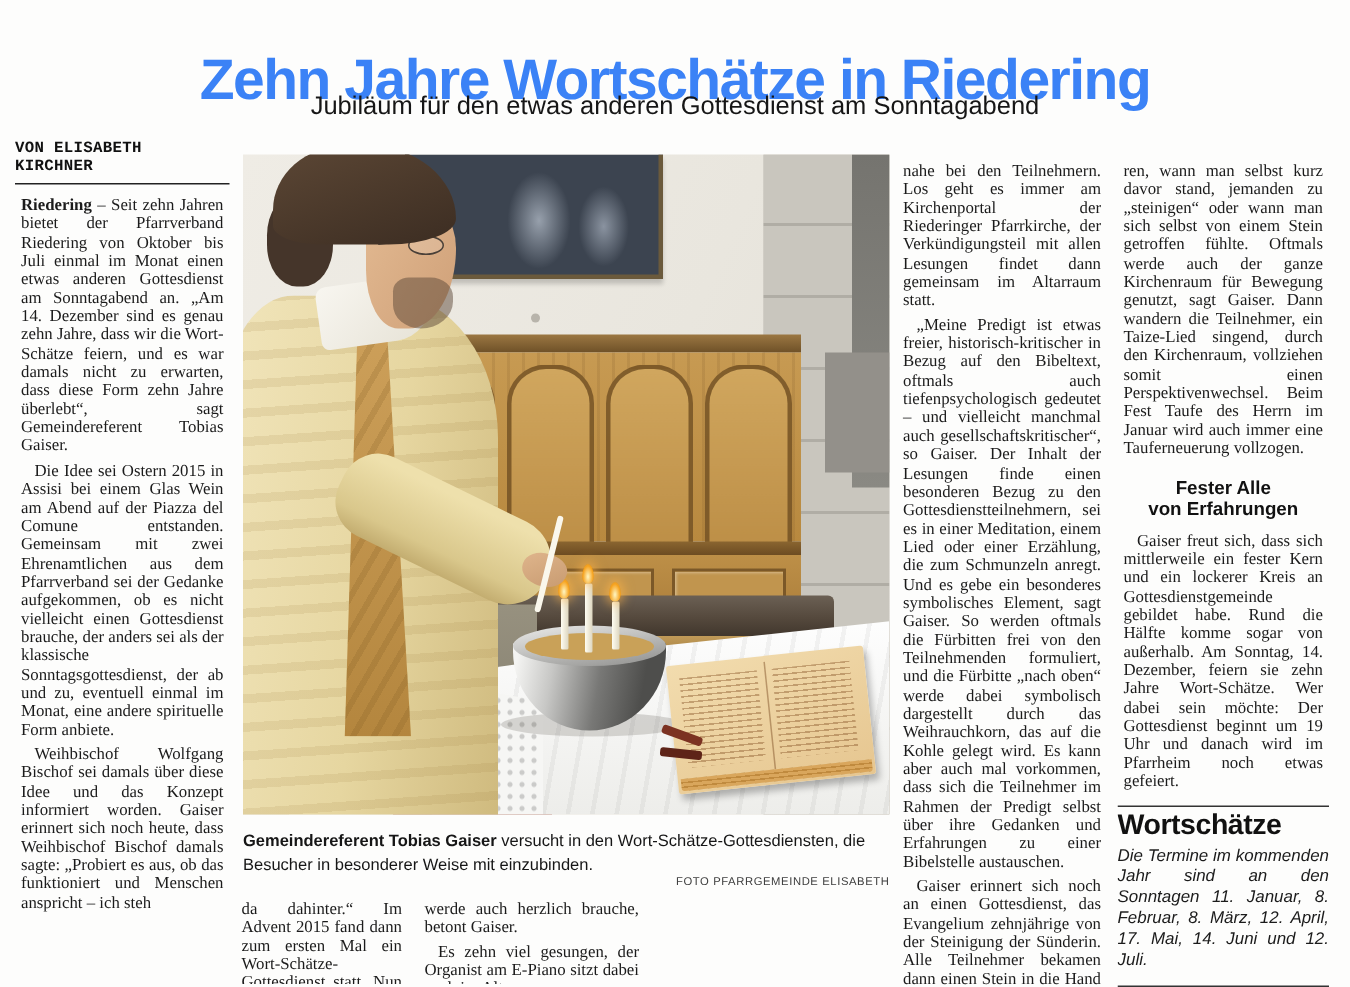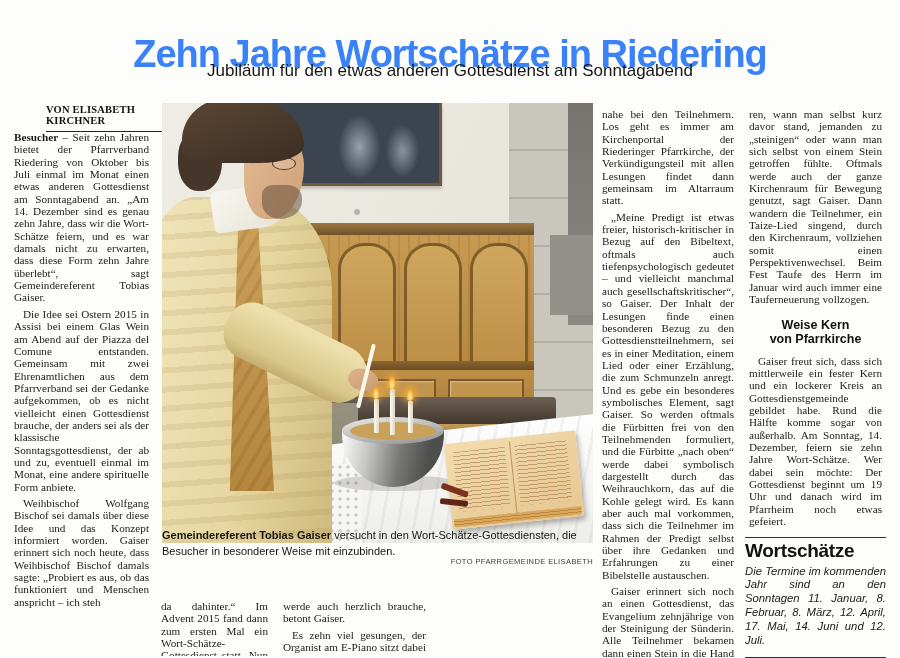--- a/index.html
+++ b/index.html
@@ -5,23 +5,23 @@
   html,body{margin:0;padding:0;background:#e8e8e8;}
   .page{position:relative;width:900px;height:658px;background:#fdfdfc;color:#1b1b1b;overflow:hidden;
         font-family:"Liberation Serif",serif;}
   
   .headline{position:absolute;left:0;top:8px;width:900px;text-align:center;
             font-family:"Liberation Sans",sans-serif;font-weight:700;font-size:38px;
             letter-spacing:-1px;color:#3b82f6;}
   .subtitle{position:absolute;left:0;top:61px;width:900px;text-align:center;
             font-family:"Liberation Sans",sans-serif;font-size:17px;color:#161616;}
   
-  .byline{position:absolute;left:10px;top:104px;width:143px;
-          font-family:Liberation Serif, serif;font-weight:700;font-size:10.5px;
-          letter-spacing:.2px;color:#111;border-bottom:1.5px solid #222;padding-bottom:5px;margin-left:36px;}
+  .byline{position:absolute;left:10px;top:93px;width:143px;
+          font-family:Liberation Mono, monospace;font-weight:700;font-size:10.5px;
+          letter-spacing:.2px;color:#111;border-bottom:1.5px solid #222;padding-bottom:5px;}
   
   .bodytext{font-size:11.2px;line-height:12.35px;text-align:justify;hyphens:auto;-webkit-hyphens:auto;}
   .bodytext p{margin:4px;}
   .bodytext p.ind{text-indent:9px;}
   .col1{position:absolute;left:10px;top:127px;width:143px;height:531px;overflow:hidden;}
   .col5{position:absolute;left:598px;top:104px;width:140px;height:554px;overflow:hidden;}
   .col6{position:absolute;left:745px;top:104px;width:141px;height:554px;overflow:hidden;}
   .subhead{font-family:"Liberation Sans",sans-serif;font-weight:700;font-size:12.5px;
            line-height:14.5px;text-align:center;margin:12px 0 8px 0;color:#111;}
   .subhead span{display:block;}
@@ -106,21 +106,21 @@
   .hairBack{left:16px;top:26px;width:44px;height:62px;border-radius:45%;background:#45352a;}
   .face{left:82px;top:28px;width:60px;height:88px;border-radius:45% 55% 62% 42%/40% 46% 72% 52%;
         background:linear-gradient(120deg,#e3ba92,#cfa078);}
   .beard{left:100px;top:82px;width:40px;height:34px;border-radius:30% 42% 60% 52%;background:rgba(92,72,56,.5);}
   .glasses{left:110px;top:54px;width:22px;height:11px;border:1.5px solid #4a4038;border-radius:50%;
            background:rgba(255,255,255,.15);}
   .temple{left:90px;top:57px;width:22px;height:2px;background:#4a4038;transform:rotate(-7deg);}
   .hairTop{left:20px;top:-6px;width:122px;height:66px;border-radius:46% 56% 42% 30%/74% 84% 30% 22%;
            background:linear-gradient(160deg,#5c4735,#3c2d22);}
   
-  .caption{position:absolute;left:162px;top:528px;width:431px;height:44px;
+  .caption{position:absolute;left:162px;top:554px;width:431px;height:44px;
            font-family:"Liberation Sans",sans-serif;font-size:11px;line-height:15.5px;color:#161616;}
   .caption .cb{font-weight:700;}
   .credit{position:absolute;right:0;bottom:3px;font-size:7.5px;letter-spacing:.4px;color:#3d3d3d;}
   
   .bstrip{position:absolute;left:157px;top:596px;width:427px;height:60px;display:flex;overflow:hidden;}
   .bcolA{width:115px;margin-right:7px;}
   .bcolB{width:144px;margin-right:10px;}
   .bcolC{width:151px;}
   
   .infobox{margin-top:10px;border-top:1px solid #333;border-bottom:1px solid #333;
@@ -132,21 +132,21 @@
 <body>
 
 <div class="page">
 
   <h1 class="headline">Zehn Jahre Wortschätze in Riedering</h1>
   <div class="subtitle">Jubiläum für den etwas anderen Gottesdienst am Sonntagabend</div>
 
   <div class="byline">VON ELISABETH KIRCHNER</div>
 
   <div class="col1 bodytext">
-    <p><span class="lead-loc">Besucher</span><span> – Seit zehn Jahren bietet der Pfarrverband Riedering von Oktober bis Juli einmal im Monat einen etwas anderen Gottesdienst am Sonntagabend an. „Am 14. Dezember sind es genau zehn Jahre, dass wir die Wort-Schätze feiern, und es war damals nicht zu erwarten, dass diese Form zehn Jahre überlebt“, sagt Gemeindereferent Tobias Gaiser.</span></p>
+    <p><span class="lead-loc">Riedering</span><span> – Seit zehn Jahren bietet der Pfarrverband Riedering von Oktober bis Juli einmal im Monat einen etwas anderen Gottesdienst am Sonntagabend an. „Am 14. Dezember sind es genau zehn Jahre, dass wir die Wort-Schätze feiern, und es war damals nicht zu erwarten, dass diese Form zehn Jahre überlebt“, sagt Gemeindereferent Tobias Gaiser.</span></p>
     <p class="ind">Die Idee sei Ostern 2015 in Assisi bei einem Glas Wein am Abend auf der Piazza del Comune entstanden. Gemeinsam mit zwei Ehrenamtlichen aus dem Pfarrverband sei der Gedanke aufgekommen, ob es nicht vielleicht einen Gottesdienst brauche, der anders sei als der klassische Sonntagsgottesdienst, der ab und zu, eventuell einmal im Monat, eine andere spirituelle Form anbiete.</p>
     <p class="ind">Weihbischof Wolfgang Bischof sei damals über diese Idee und das Konzept informiert worden. Gaiser erinnert sich noch heute, dass Weihbischof Bischof damals sagte: „Probiert es aus, ob das funktioniert und Menschen anspricht – ich steh</p>
   </div>
 
   <div class="photo">
     <div class="pillar"></div>
     <div class="stoneA"></div>
     <div class="stoneB"></div>
     <div class="heater"></div>
     <div class="walldot"></div>
@@ -220,22 +220,22 @@
 
   <div class="col5 bodytext">
     <p>nahe bei den Teilnehmern. Los geht es immer am Kirchenportal der Riederinger Pfarrkirche, der Verkündigungsteil mit allen Lesungen findet dann gemeinsam im Altarraum statt.</p>
     <p class="ind">„Meine Predigt ist etwas freier, historisch-kritischer in Bezug auf den Bibeltext, oftmals auch tiefenpsychologisch gedeutet – und vielleicht manchmal auch gesellschaftskritischer“, so Gaiser. Der Inhalt der Lesungen finde einen besonderen Bezug zu den Gottesdienstteilnehmern, sei es in einer Meditation, einem Lied oder einer Erzählung, die zum Schmunzeln anregt. Und es gebe ein besonderes symbolisches Element, sagt Gaiser. So werden oftmals die Fürbitten frei von den Teilnehmenden formuliert, und die Fürbitte „nach oben“ werde dabei symbolisch dargestellt durch das Weihrauchkorn, das auf die Kohle gelegt wird. Es kann aber auch mal vorkommen, dass sich die Teilnehmer im Rahmen der Predigt selbst über ihre Gedanken und Erfahrungen zu einer Bibelstelle austauschen.</p>
     <p class="ind">Gaiser erinnert sich noch an einen Gottesdienst, das Evangelium zehnjährige von der Steinigung der Sünderin. Alle Teilnehmer bekamen dann einen Stein in die Hand und sollten reflektie-</p>
   </div>
 
   <div class="col6 bodytext">
     <p>ren, wann man selbst kurz davor stand, jemanden zu „steinigen“ oder wann man sich selbst von einem Stein getroffen fühlte. Oftmals werde auch der ganze Kirchenraum für Bewegung genutzt, sagt Gaiser. Dann wandern die Teilnehmer, ein Taize-Lied singend, durch den Kirchenraum, vollziehen somit einen Perspektivenwechsel. Beim Fest Taufe des Herrn im Januar wird auch immer eine Tauferneuerung vollzogen.</p>
     <div class="subhead">
-      <span>Weise Kern</span>
-      <span>von Pfarrkirche</span>
+      <span>Fester Alle</span>
+      <span>von Erfahrungen</span>
     </div>
     <p class="ind">Gaiser freut sich, dass sich mittlerweile ein fester Kern und ein lockerer Kreis an Gottesdienstgemeinde gebildet habe. Rund die Hälfte komme sogar von außerhalb. Am Sonntag, 14. Dezember, feiern sie zehn Jahre Wort-Schätze. Wer dabei sein möchte: Der Gottesdienst beginnt um 19 Uhr und danach wird im Pfarrheim noch etwas gefeiert.</p>
     <div class="infobox">
       <p class="ib-title">Wortschätze</p>
       <p class="ib-text">Die Termine im kommenden Jahr sind an den Sonntagen 11. Januar, 8. Februar, 8. März, 12. April, 17. Mai, 14. Juni und 12. Juli.</p>
     </div>
   </div>
 
 </div>
 

